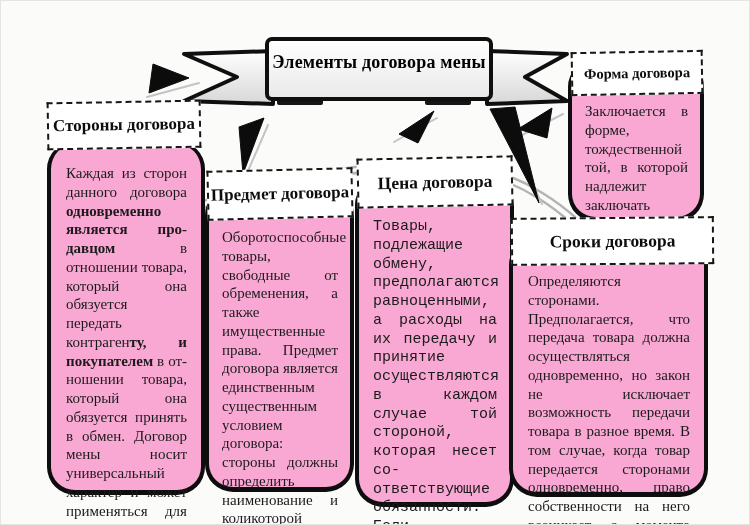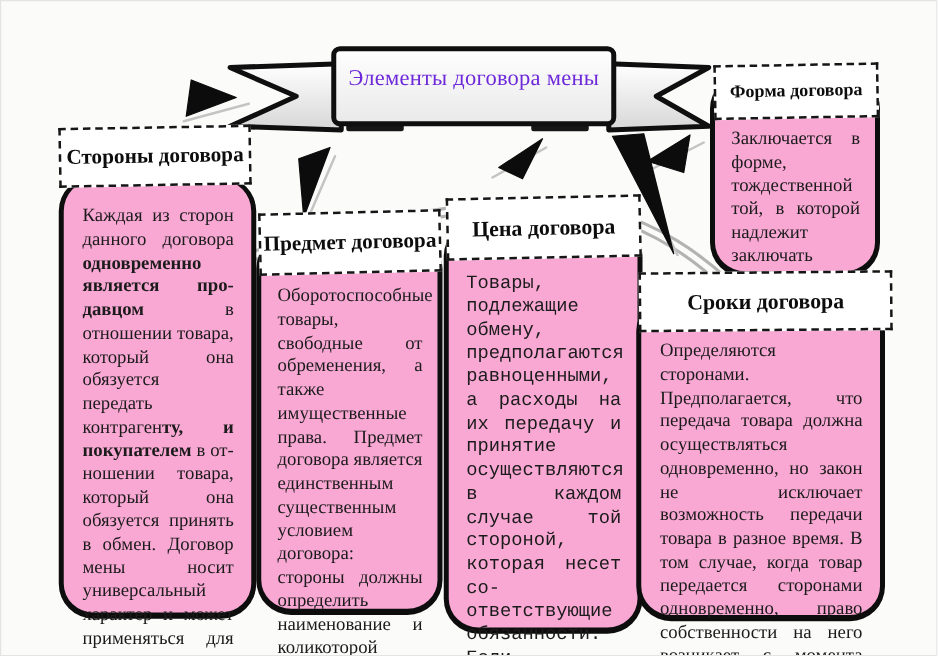--- a/index.html
+++ b/index.html
@@ -18,21 +18,21 @@
   .decor-svg{
     position:absolute;left:0;top:0;width:750px;height:525px;
     z-index:1;
   }
   
   .banner-title{
     position:absolute;left:266px;top:40px;width:224px;height:58px;
     z-index:4;
     display:flex;justify-content:center;align-items:flex-start;
     padding-top:11px;box-sizing:border-box;
-    font-size:18px;font-weight:400;color:#6d28d9;
+    font-size:18px;font-weight:700;color:#000000;
     letter-spacing:.2px;
   }
   
   .panel-body{
     position:absolute;z-index:2;
     background:#f9a8d4;
     border:3px solid #0d0d0d;
     border-width:3px 4px 5px 4px;
     border-radius:28px;
     box-sizing:border-box;

